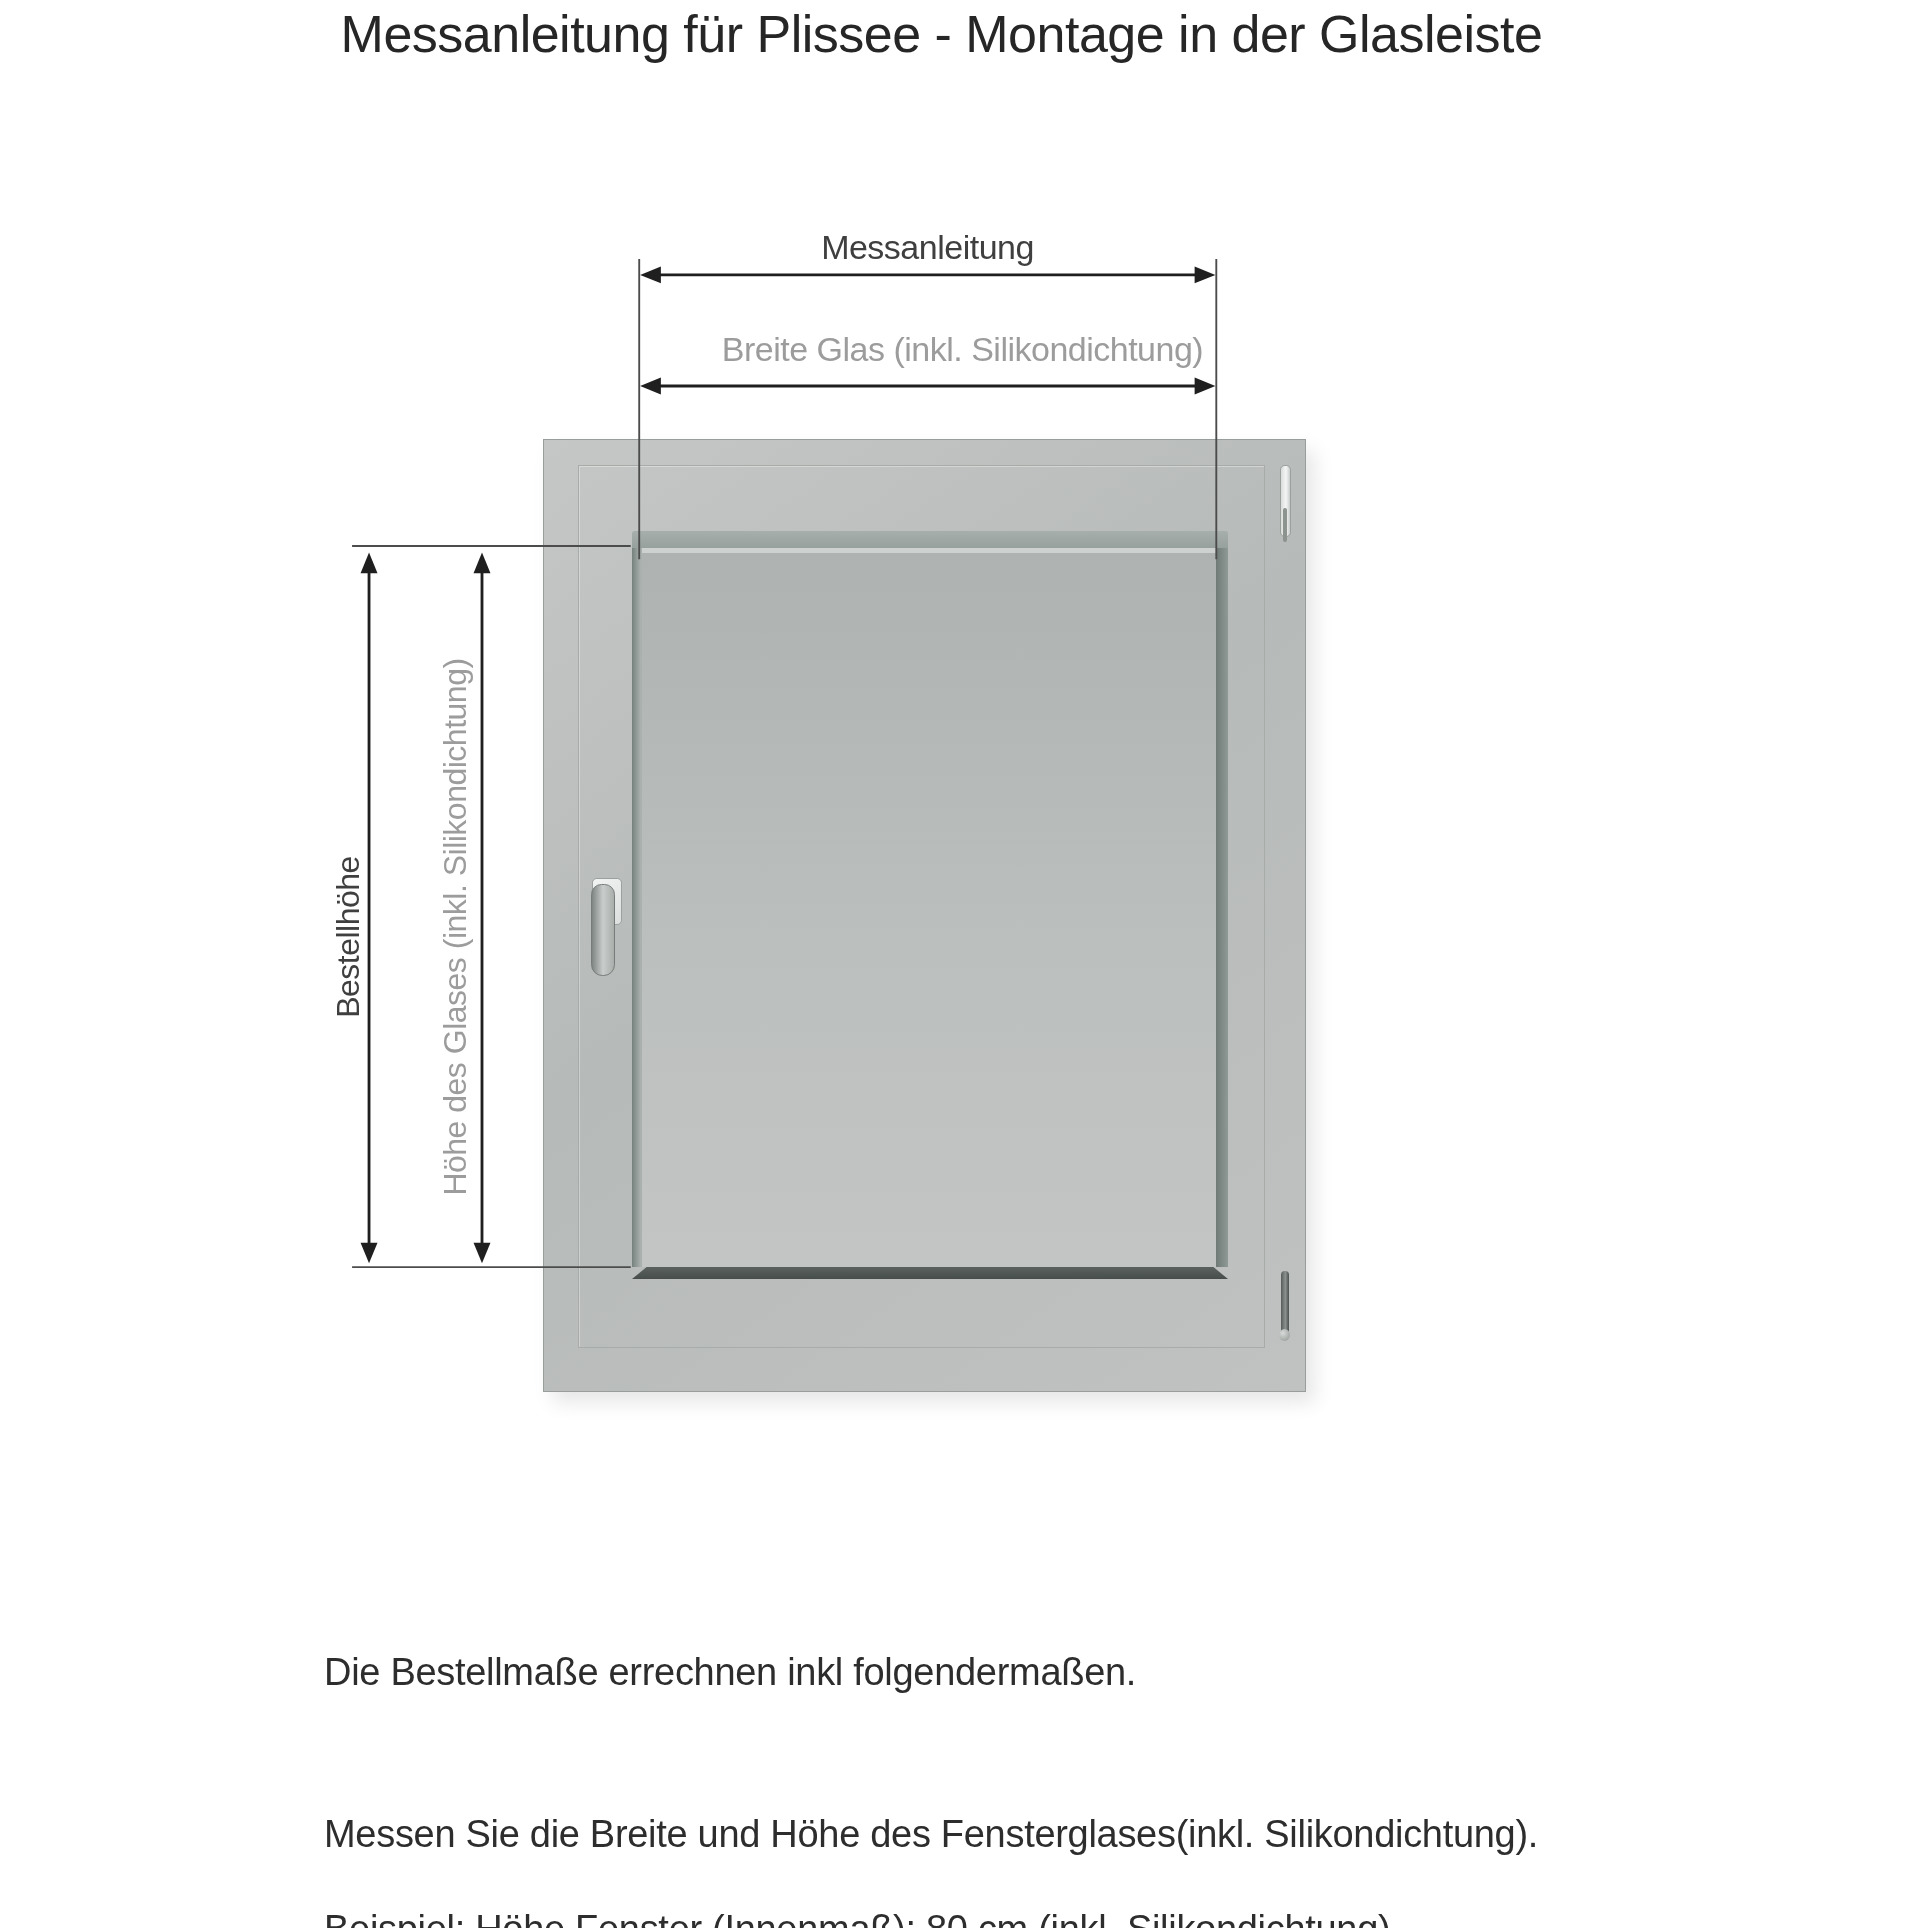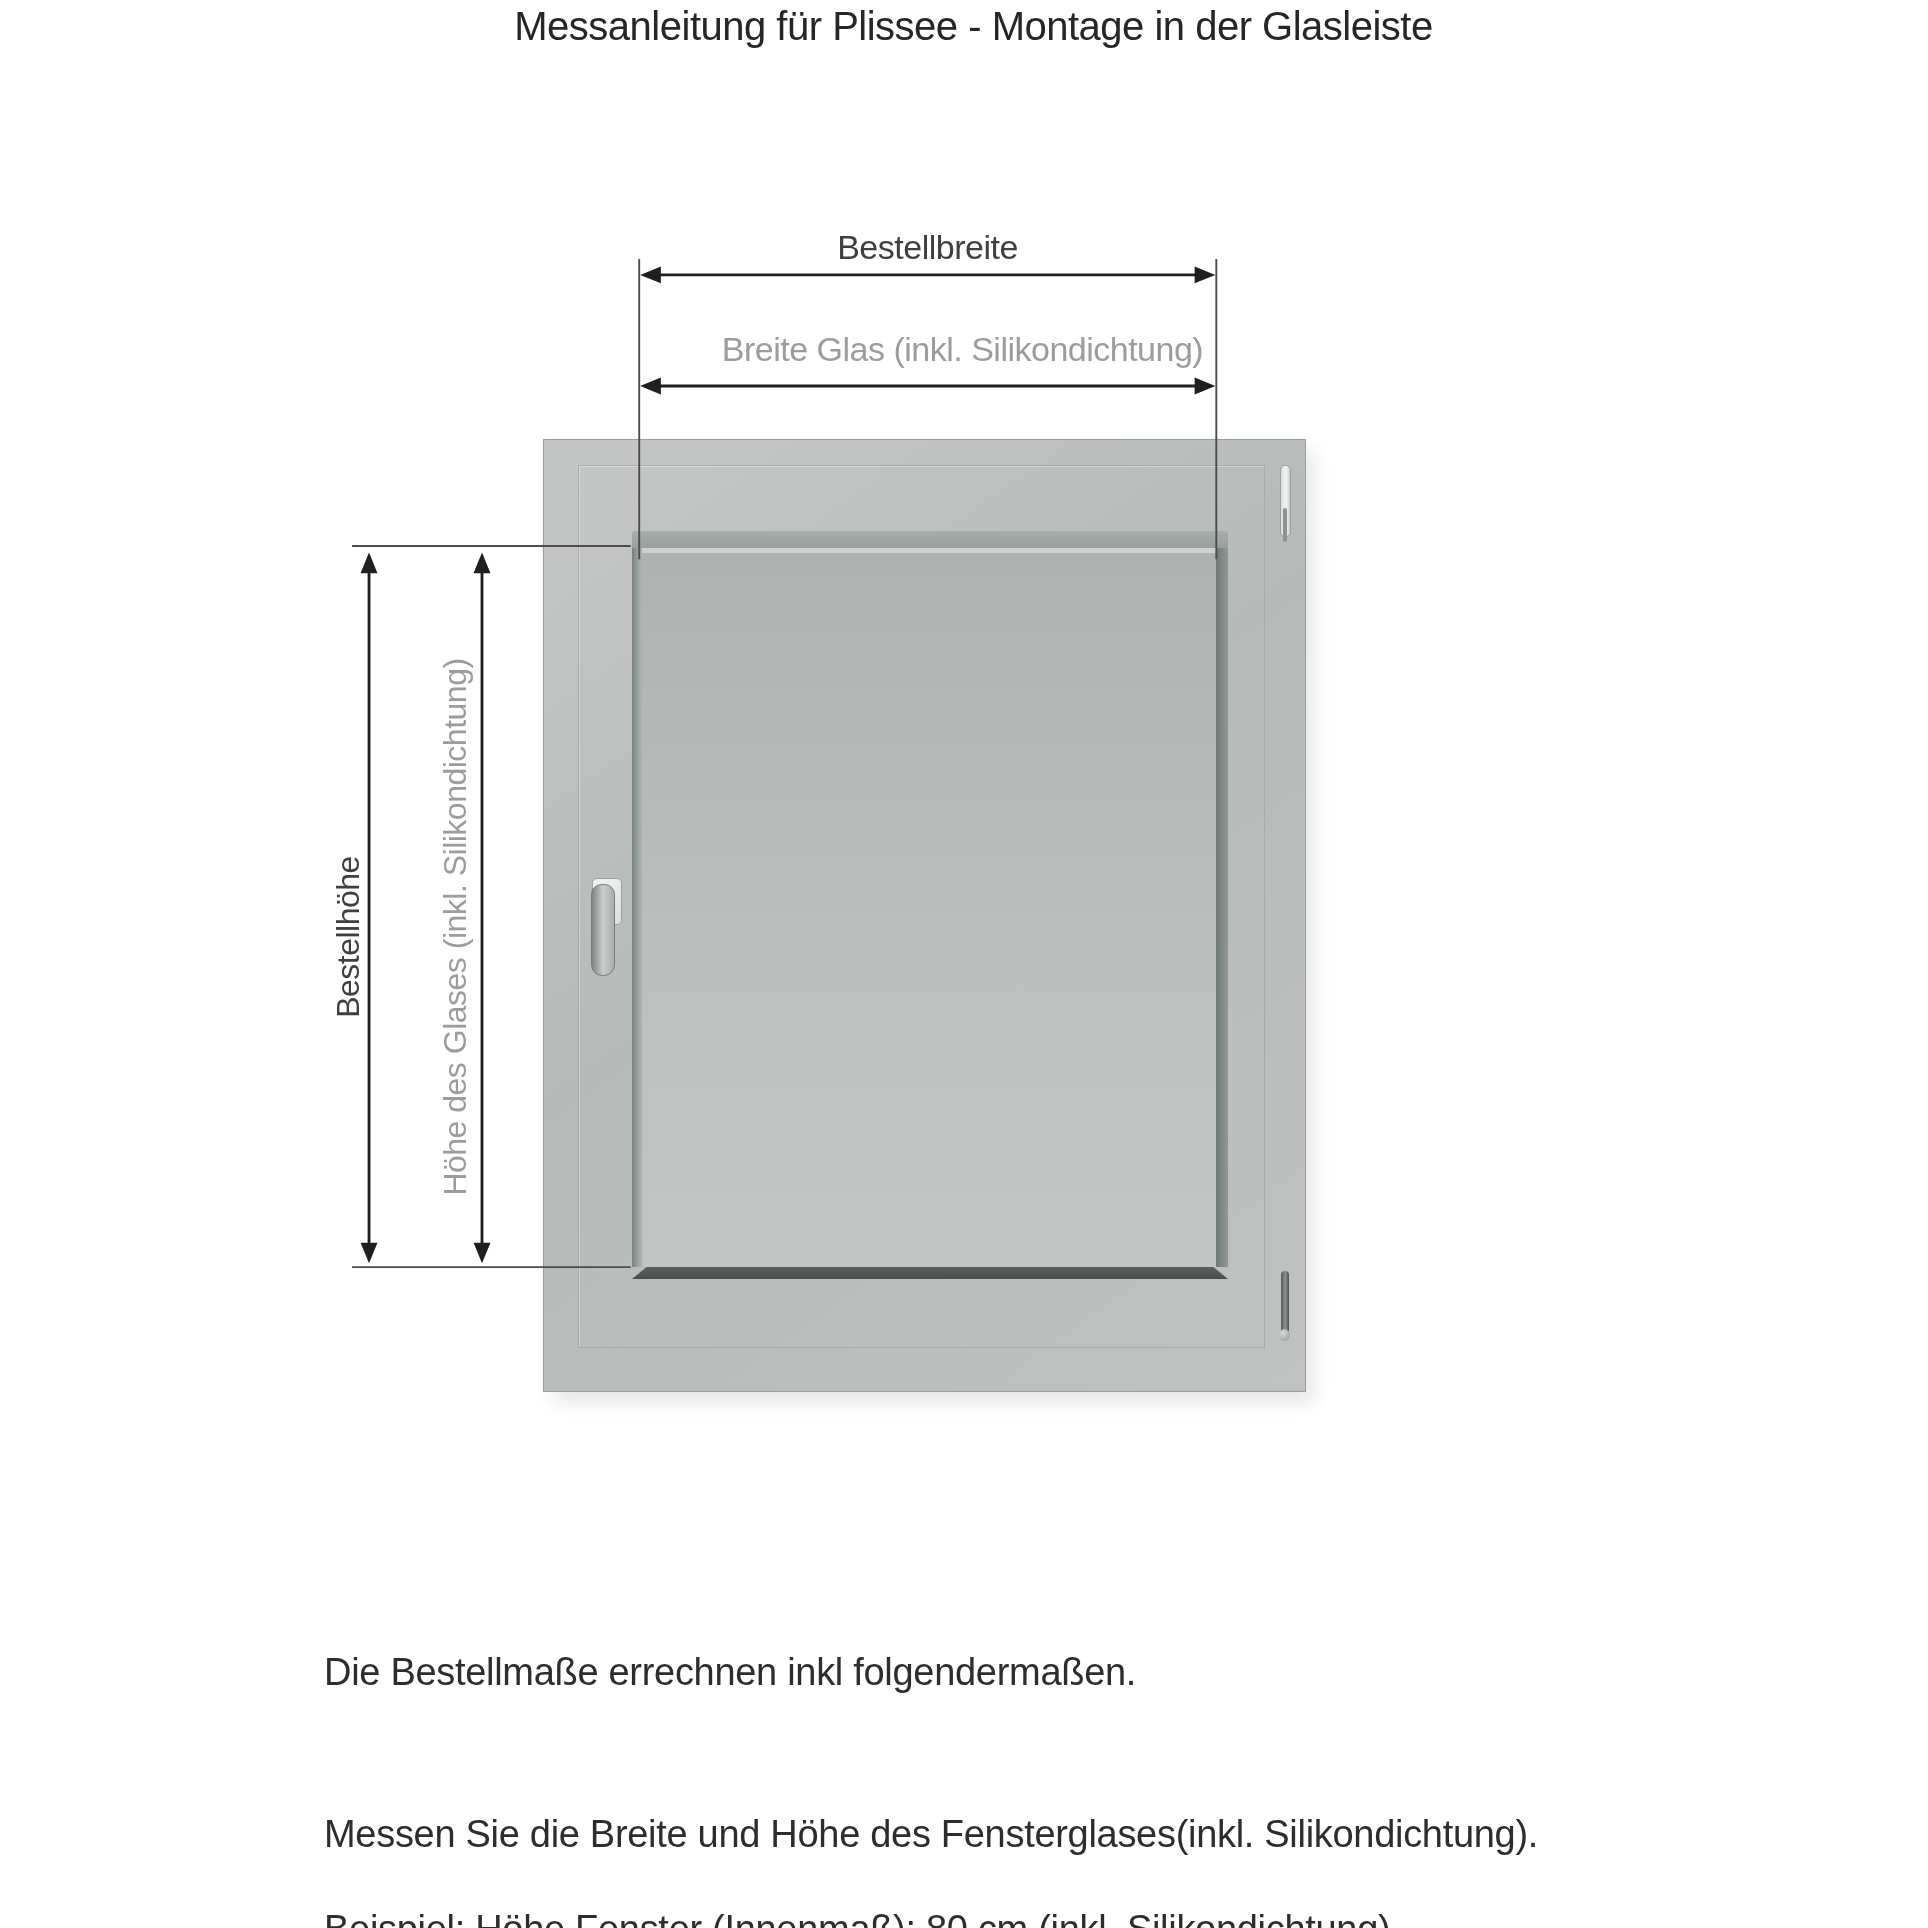--- a/index.html
+++ b/index.html
@@ -7,24 +7,23 @@
     position:relative;
     width:1928px;height:1928px;
     background:#ffffff;
     overflow:hidden;
     font-family:"Liberation Sans", sans-serif;
     color:#2d2d2d;
   }
   .title{
     position:absolute;left:0;top:3.8px;width:1883px;
     text-align:center;
-    font-size:40px;font-weight:400;letter-spacing:-0.5px;
+    font-size:52px;font-weight:400;letter-spacing:-0.5px;
     color:#262626;
     white-space:pre;
-    margin-left:32px;
   }
   
   .window{
     position:absolute;left:543px;top:439px;width:761px;height:951px;
     background:linear-gradient(145deg,#c4c7c5 0%,#b6bab8 45%,#bfc2c0 100%);
     border:0.9px solid #999e9b;
     box-shadow:9.4px 11.3px 19px rgba(0,0,0,0.10);
     z-index:1;
   }
   .inner-frame{
@@ -168,21 +167,21 @@
       <polygon points="392,1342 383,1320 401,1320" fill="#1f1f1f"></polygon>
     </g>
 
     <g>
       <line x1="512" y1="600" x2="512" y2="1330" stroke="#1f1f1f" stroke-width="3"></line>
       <polygon points="512,587 503,609 521,609" fill="#1f1f1f"></polygon>
       <polygon points="512,1342 503,1320 521,1320" fill="#1f1f1f"></polygon>
     </g>
   </svg>
 
-  <div class="dim-label h lab-dark" style="left:639px;top:228px;width:577px;">Bestellbreite</div>
+  <div class="dim-label h lab-dark" style="left:639px;top:228px;width:577px;">Messanleitung</div>
   <div class="dim-label h lab-gray" style="left:639px;top:330px;width:577px;padding-left:35px;">Breite Glas (inkl. Silikondichtung)</div>
   <div class="dim-label v lab-dark" style="left:348px;top:937px;">Bestellhöhe</div>
   <div class="dim-label v lab-gray" style="left:455px;top:927px;">Höhe des Glases (inkl. Silikondichtung)</div>
 
   <div class="instructions">
     <div>Die Bestellmaße errechnen inkl folgendermaßen.</div>
     <div>Messen Sie die Breite und Höhe des Fensterglases(inkl. Silikondichtung).</div>
     
     
   </div>

